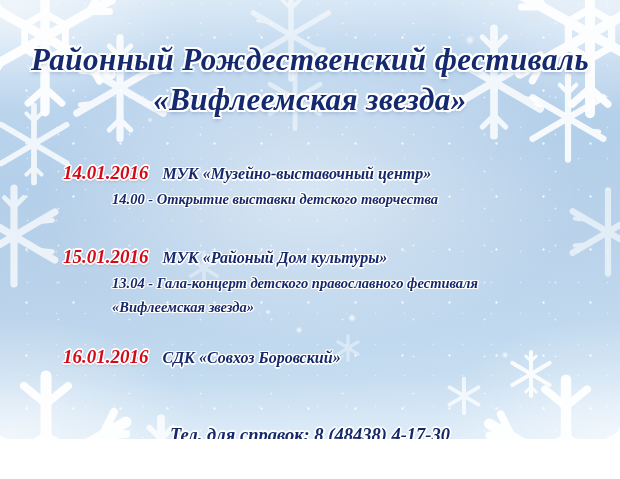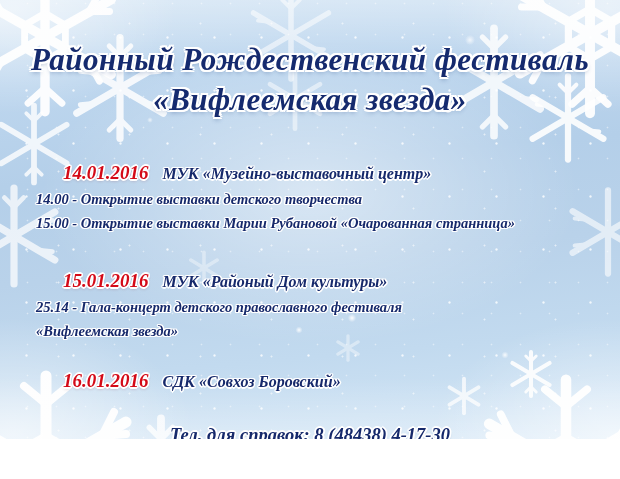--- a/index.html
+++ b/index.html
@@ -151,21 +151,21 @@
     font-style: italic;
     color: #16296b;
     margin-left: 10px;
     text-shadow:
       -1.1px -1.1px 0 #fff, 1.1px -1.1px 0 #fff,
       -1.1px  1.1px 0 #fff, 1.1px  1.1px 0 #fff,
       -1.5px 0 0 #fff, 1.5px 0 0 #fff,
        0 -1.5px 0 #fff, 0 1.5px 0 #fff;
   }
   .event-line {
-    padding-left: 36px;
+    padding-left: 112px;
     font-size: 14.5px;
     font-weight: bold;
     font-style: italic;
     color: #16296b;
     white-space: nowrap;
     margin-top: 7px;
     text-shadow:
       -1px -1px 0 #fff, 1px -1px 0 #fff,
       -1px  1px 0 #fff, 1px  1px 0 #fff,
       -1.4px 0 0 #fff, 1.4px 0 0 #fff,
@@ -535,29 +535,28 @@
 
 
     <div class="schedule">
 
       <div class="day day-1">
         <div class="day-head">
           <span class="day-date">14.01.2016</span>
           <span class="day-venue">МУК «Музейно-выставочный центр»</span>
         </div>
         <div class="event-line">14.00 - Открытие выставки детского творчества</div>
-        <div class="event-line">15.00 - Открытие выставки Марии Рубановой «Очарованная странница»</div>
       </div>
 
       <div class="day day-2">
         <div class="day-head">
           <span class="day-date">15.01.2016</span>
           <span class="day-venue">МУК «Районый Дом культуры»</span>
         </div>
-        <div class="event-line">25.14 - Гала-концерт детского православного фестиваля</div>
+        <div class="event-line">13.04 - Гала-концерт детского православного фестиваля</div>
         <div class="event-line">«Вифлеемская звезда»</div>
       </div>
 
       <div class="day day-3">
         <div class="day-head">
           <span class="day-date">16.01.2016</span>
           <span class="day-venue">СДК «Совхоз Боровский»</span>
         </div>
       </div>
 

